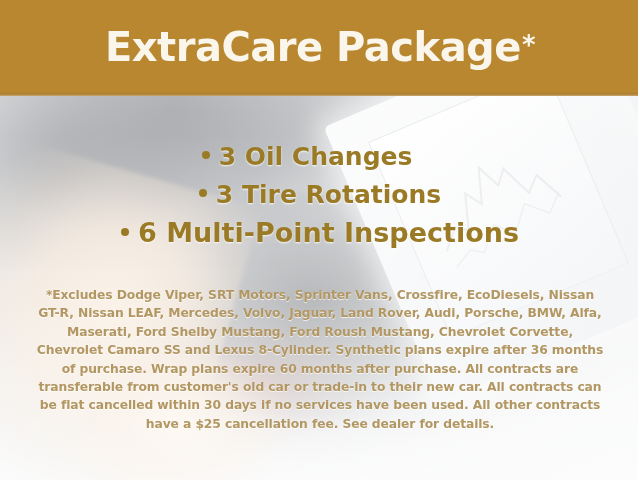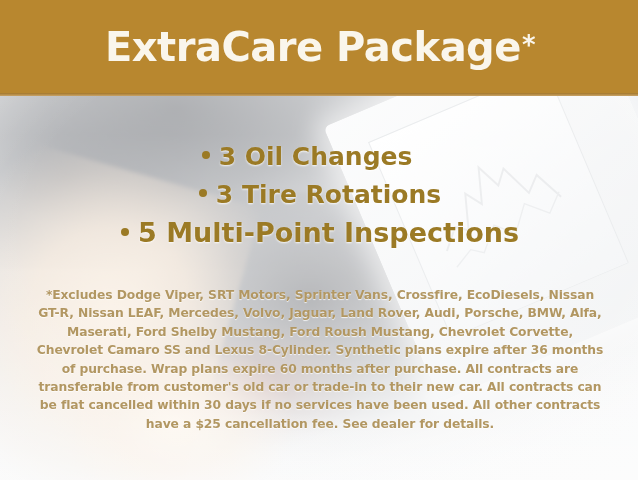--- a/index.html
+++ b/index.html
@@ -238,21 +238,21 @@
   </div>
 
   <div class="bullets">
     <div class="bullet-line l1">
       <span class="bullet-dot"></span><span>3 Oil Changes</span>
     </div>
     <div class="bullet-line l2">
       <span class="bullet-dot"></span><span>3 Tire Rotations</span>
     </div>
     <div class="bullet-line l3">
-      <span class="bullet-dot"></span><span>5 Multi-Point Inspections</span>
+      <span class="bullet-dot"></span><span>6 Multi-Point Inspections</span>
     </div>
   </div>
 
   <div class="fineprint">
     <p>*Excludes Dodge Viper, SRT Motors, Sprinter Vans, Crossfire, EcoDiesels, Nissan GT-R, Nissan LEAF, Mercedes, Volvo, Jaguar, Land Rover, Audi, Porsche, BMW, Alfa, Maserati, Ford Shelby Mustang, Ford Roush Mustang, Chevrolet Corvette, Chevrolet Camaro SS and Lexus 8-Cylinder. Synthetic plans expire after 36 months of purchase. Wrap plans expire 60 months after purchase. All contracts are transferable from customer's old car or trade-in to their new car. All contracts can be flat cancelled within 30 days if no services have been used. All other contracts have a $25 cancellation fee. See dealer for details.</p>
   </div>
 
 </div>
 
 </body></html>

